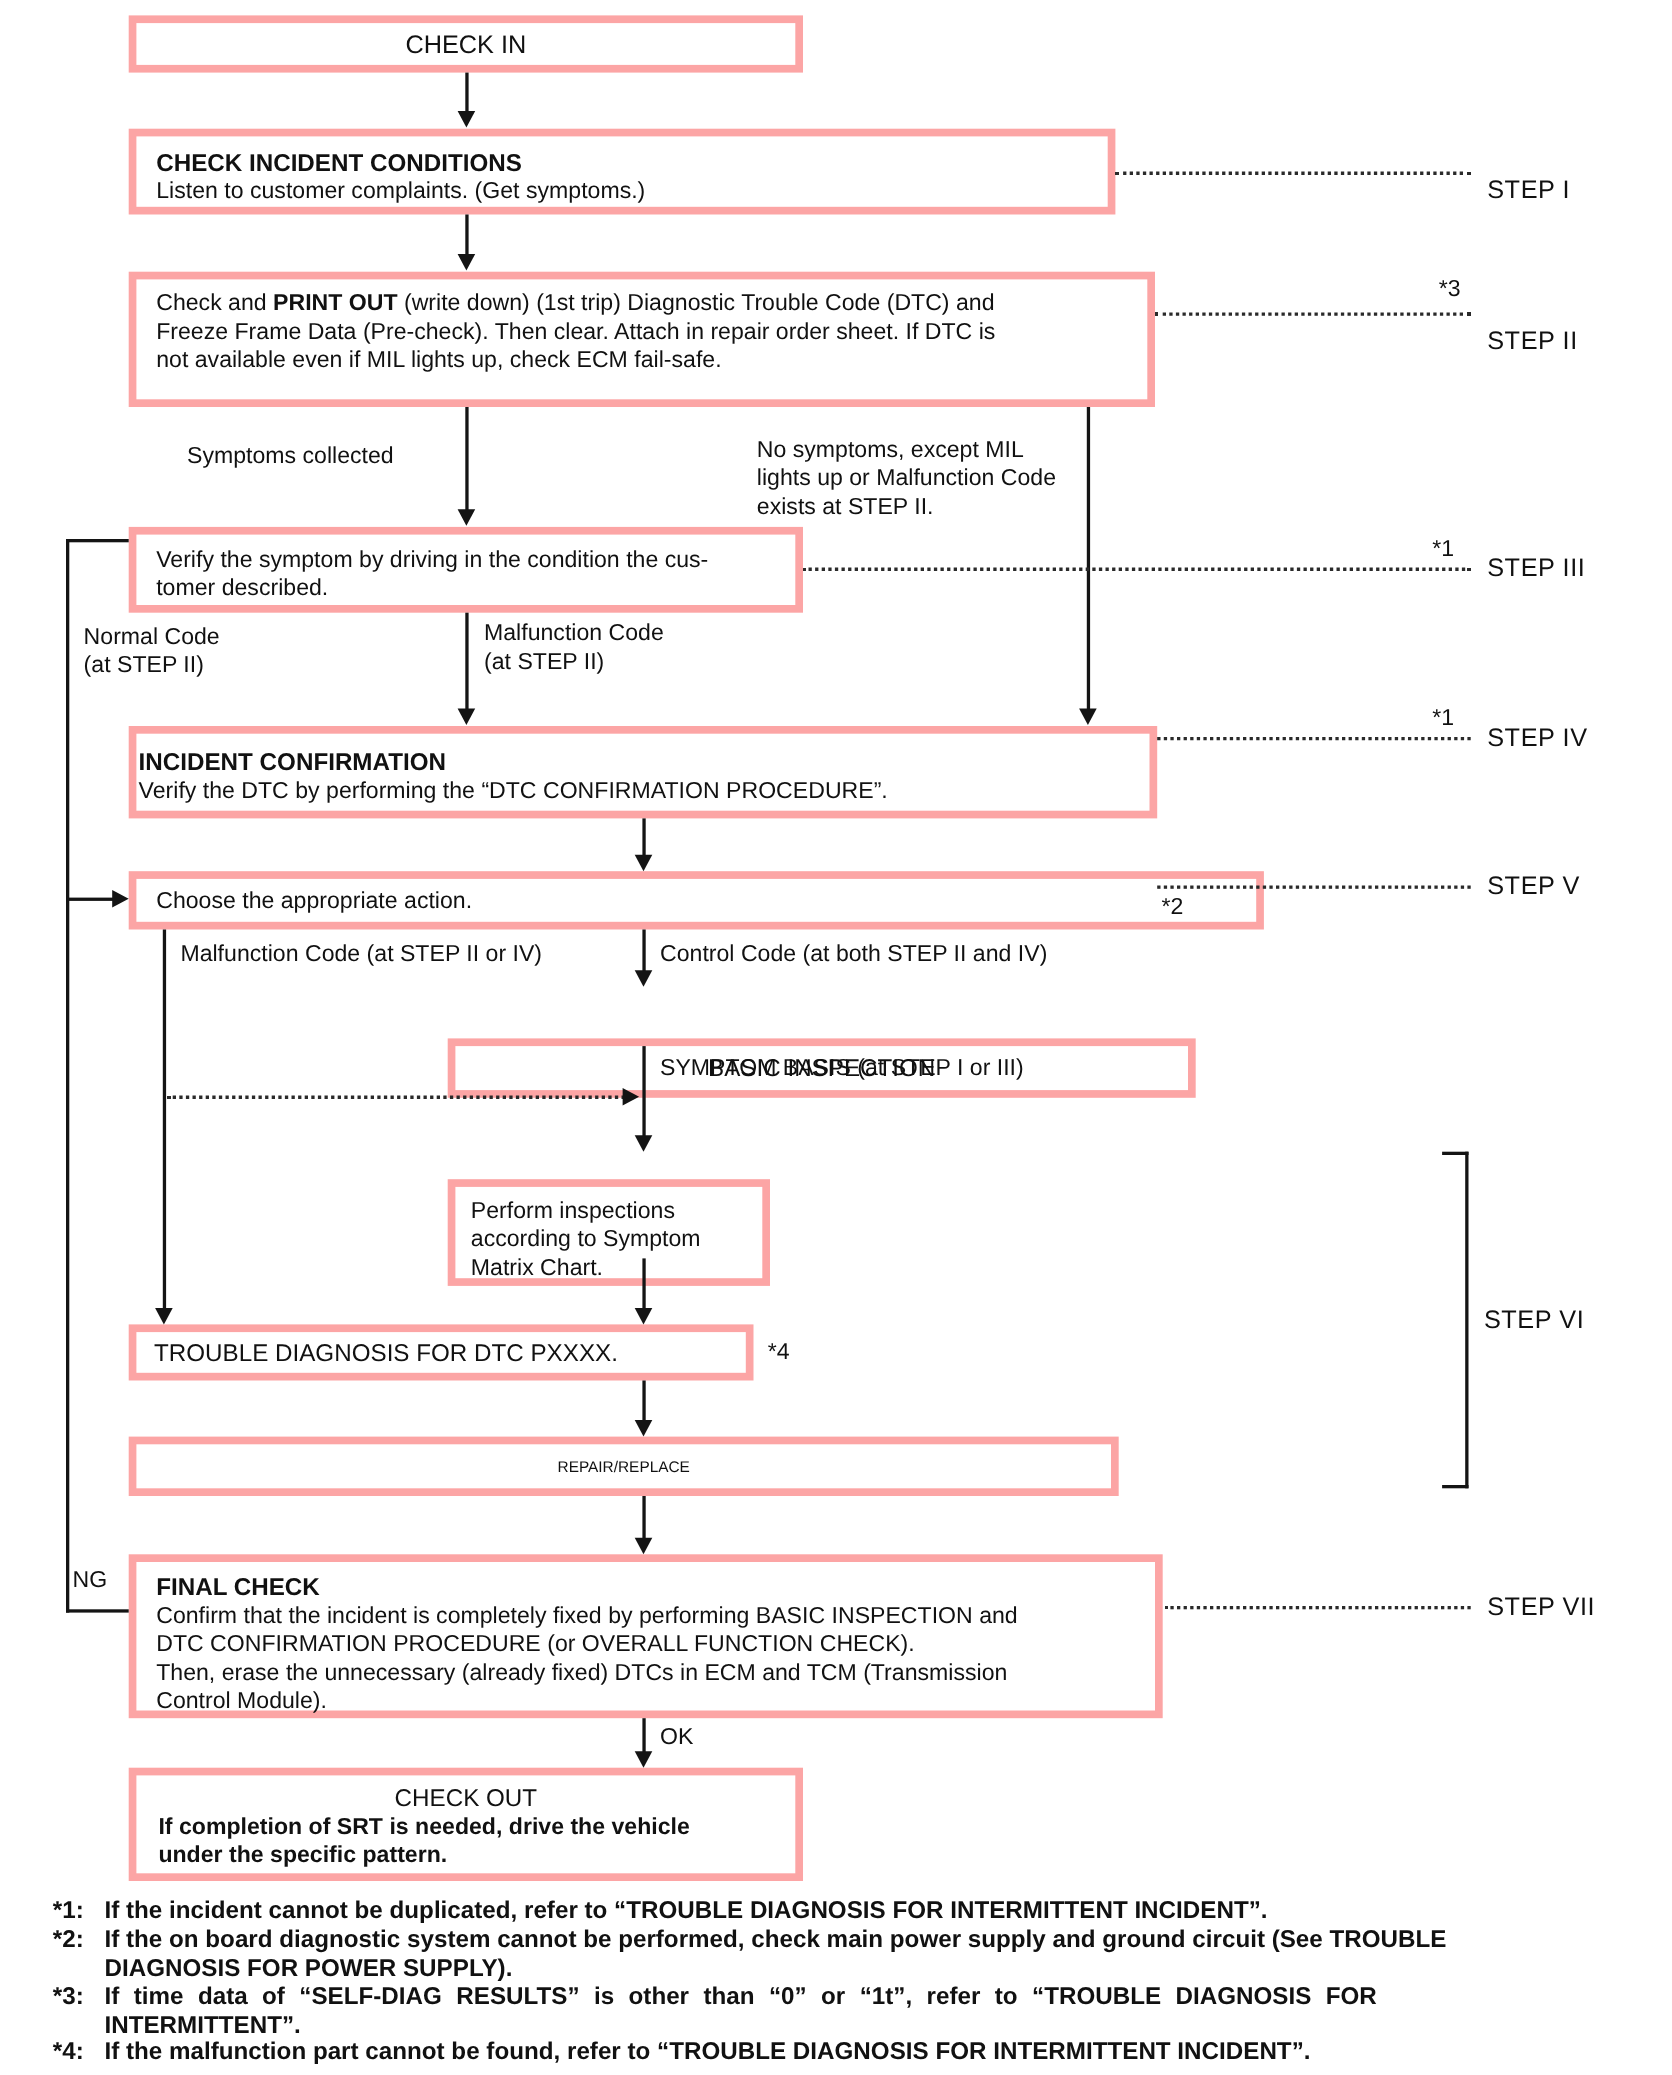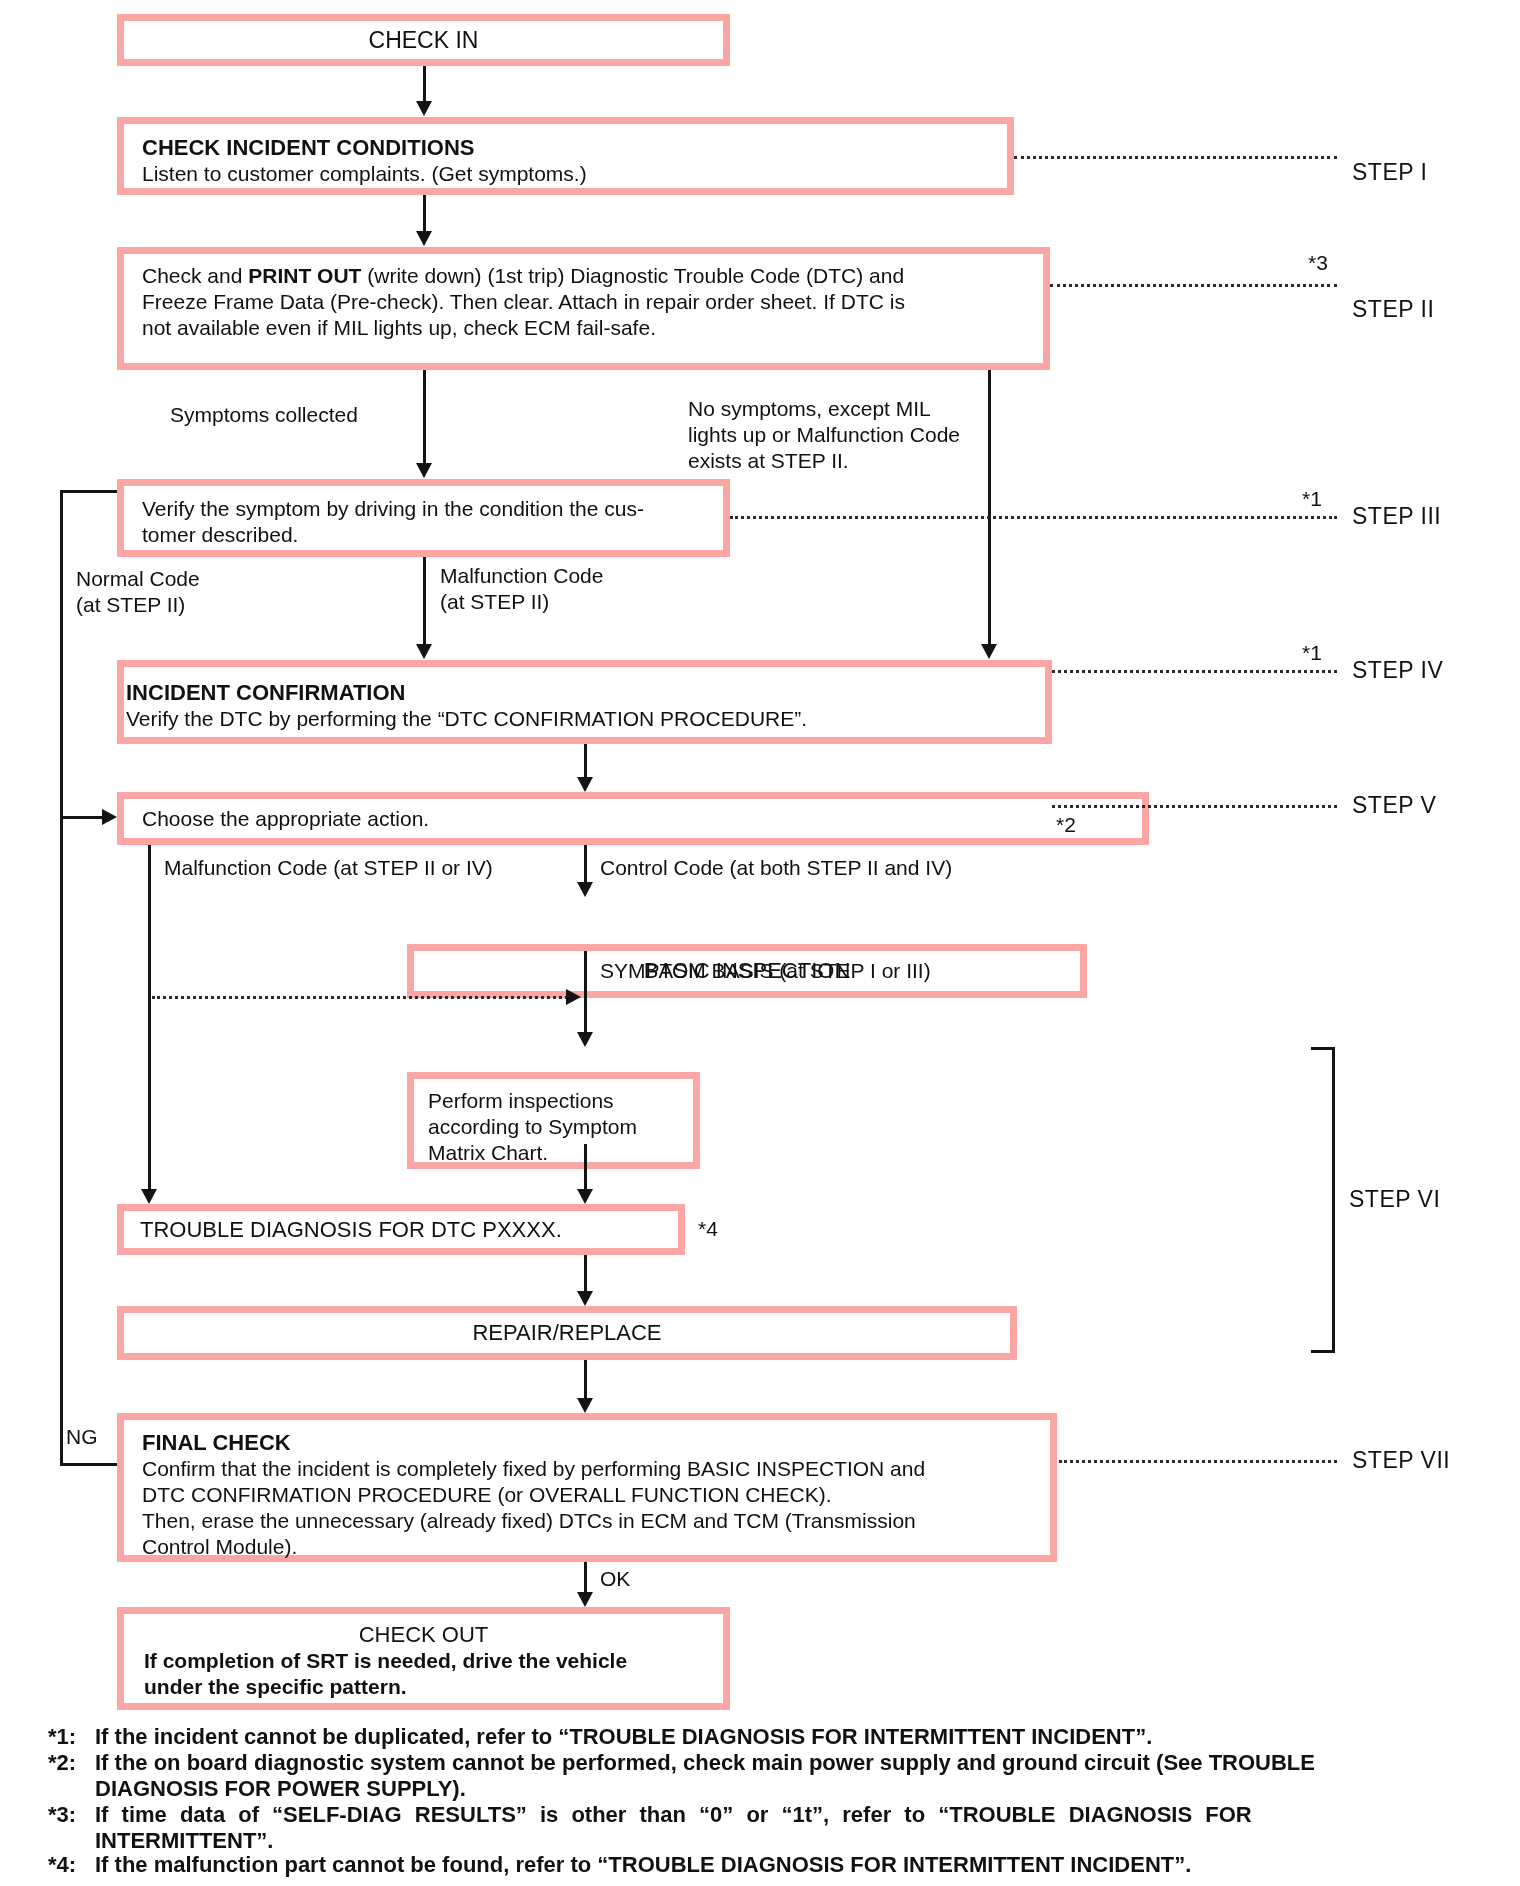--- a/index.html
+++ b/index.html
@@ -62,21 +62,21 @@
 
   <div class="box" style="left:407px;top:1072px;width:293px;height:97px;padding:9px 14px;">
     <div class="btext wrap" style="width:230px;">Perform inspections according to Symptom Matrix Chart.</div>
   </div>
 
   <div class="box" style="left:117px;top:1204px;width:568px;height:51px;display:flex;align-items:center;padding:0 16px;">
     <span class="btext" style="font-size:22px;">TROUBLE DIAGNOSIS FOR DTC PXXXX.</span>
   </div>
 
   <div class="box center" style="left:117px;top:1306px;width:900px;height:54px;">
-    <span class="btext" style="font-size:22px;">REPAIR/REPLACE</span>
+    <span class="btext" style="font-size:14px;">REPAIR/REPLACE</span>
   </div>
 
   <div class="box" style="left:117px;top:1413px;width:940px;height:149px;padding:10px 18px;">
     <div class="btitle">FINAL CHECK</div>
     <div class="btext wrap" style="width:800px;">Confirm that the incident is completely fixed by performing BASIC INSPECTION and DTC CONFIRMATION PROCEDURE (or OVERALL FUNCTION CHECK).</div>
     <div class="btext wrap" style="width:800px;">Then, erase the unnecessary (already fixed) DTCs in ECM and TCM (Transmission Control Module).</div>
   </div>
 
   <div class="box" style="left:117px;top:1607px;width:613px;height:103px;padding:8px 20px;">
     <div class="btext" style="text-align:center;font-size:22px;">CHECK OUT</div>

